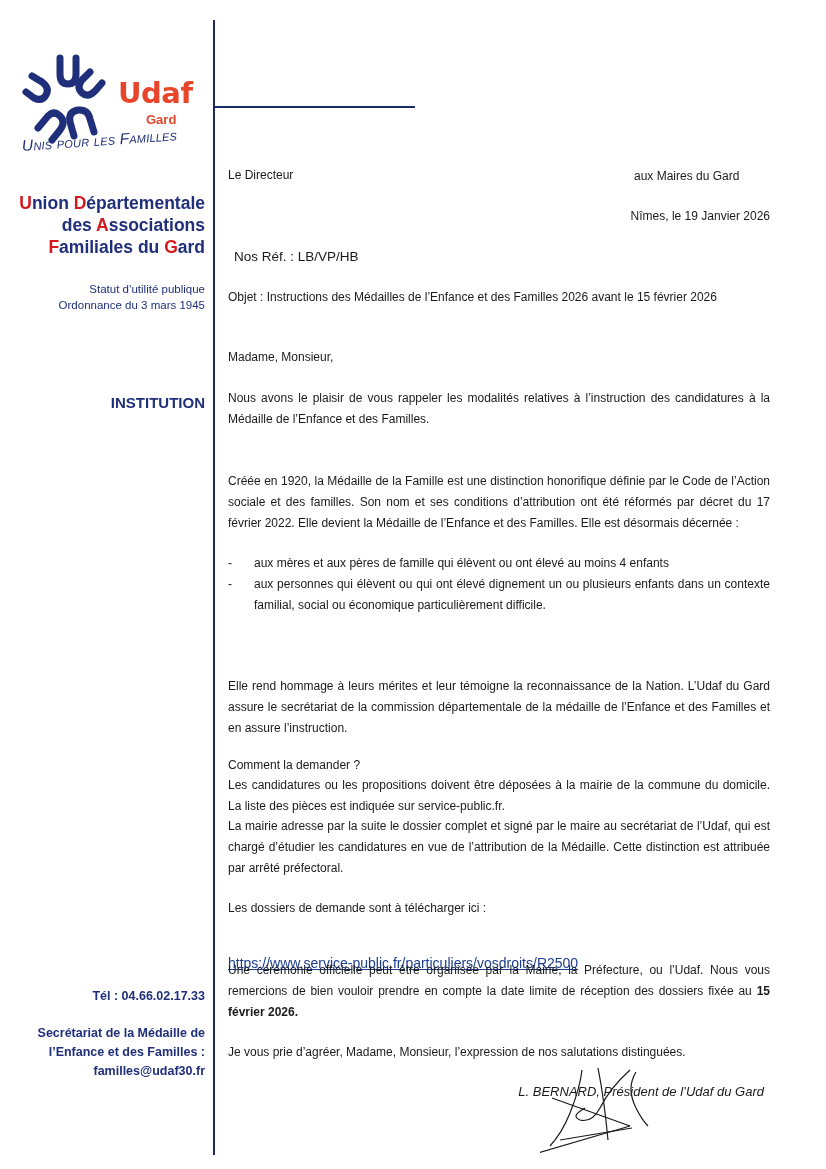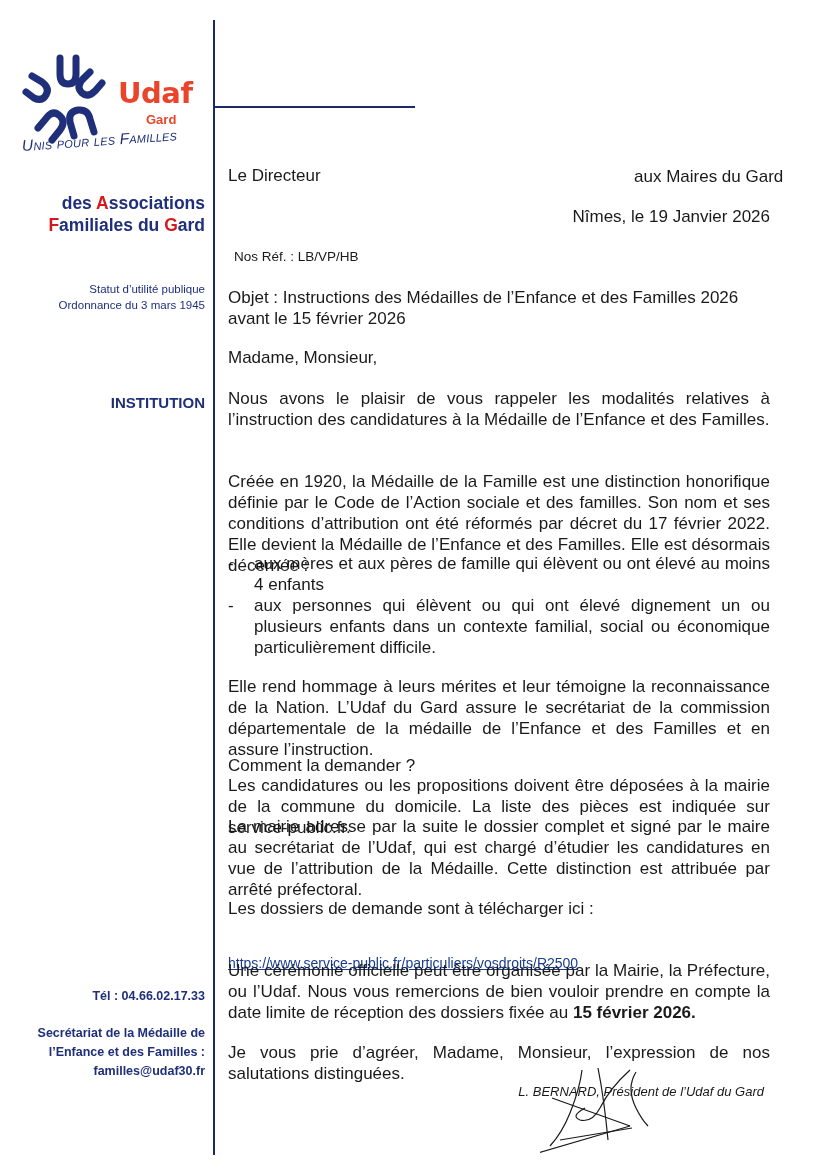--- a/index.html
+++ b/index.html
@@ -20,21 +20,21 @@
 
     .statut { position: absolute; right: 621px; top: 281px; text-align: right; font-size: 11.5px; color: #1f2f7a; line-height: 16px; white-space: nowrap; }
 
     .institution { position: absolute; right: 621px; top: 394px; font-size: 15px; font-weight: bold; color: #1f2f7a; }
 
     .address { position: absolute; right: 621px; top: 910px; text-align: right; font-size: 12.5px; font-weight: bold; color: #1f2f7a; line-height: 19px; white-space: nowrap; }
     .tel { position: absolute; right: 621px; top: 989px; font-size: 12.5px; font-weight: bold; color: #1f2f7a; }
     .secretariat { position: absolute; right: 621px; top: 1024px; text-align: right; font-size: 12.5px; font-weight: bold; color: #1f2f7a; line-height: 19px; white-space: nowrap; margin-left: 36px; }
 
     
-    .txt { position: absolute; font-size: 17px; line-height: 21px; color: #1a1a1a; }
+    .txt { position: absolute; font-size: 12px; line-height: 21px; color: #1a1a1a; }
     .sender { left: 228px; top: 165px; }
     .recipient { left: 634px; top: 166px; }
     .date { right: 56px; top: 206px; text-align: right; }
     .ref { left: 234px; top: 246px; font-size: 13.5px; }
     .objet { left: 228px; top: 287px; width: 545px; }
     .salutation { left: 228px; top: 347px; }
     .para { left: 228px; width: 542px; text-align: justify; }
     .p1 { top: 388px; }
     .p2 { top: 471px; }
     .bullets { left: 228px; top: 553px; width: 542px; margin: 0; padding: 0; list-style: none; }
@@ -72,20 +72,21 @@
       <path d="M18 78 L28 66 Q34 60 40 66 Q46 72 40 80 L32 90"></path>
 
       <path d="M54 86 L50 72 Q48 62 58 60 Q68 59 70 69 L74 82"></path>
     </g>
   </svg>
   <div class="logo-word">Udaf</div>
   <div class="logo-gard">Gard</div>
   <div class="logo-tagline">Unis pour les Familles</div>
 
   <div class="org-name">
+    <div><span class="r">U</span><span>nion </span><span class="r">D</span><span>épartementale</span></div>
     <div><span>des </span><span class="r">A</span><span>ssociations</span></div>
     <div><span class="r">F</span><span>amiliales du </span><span class="r">G</span><span>ard</span></div>
   </div>
 
   <div class="statut">
     <div>Statut d’utilité publique</div>
     <div>Ordonnance du 3 mars 1945</div>
   </div>
 
   <div class="institution">INSTITUTION</div>

